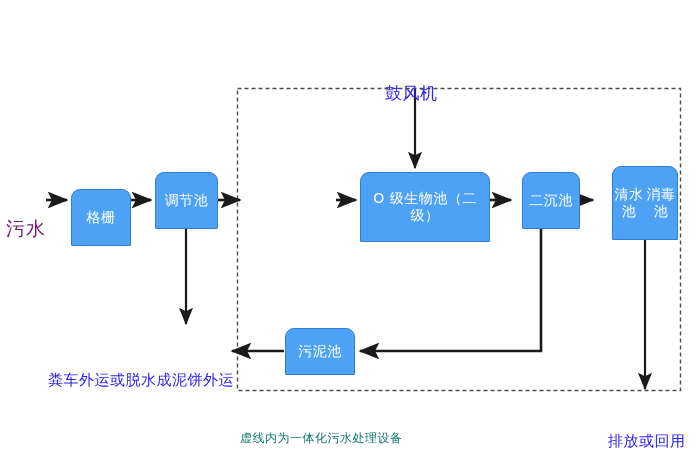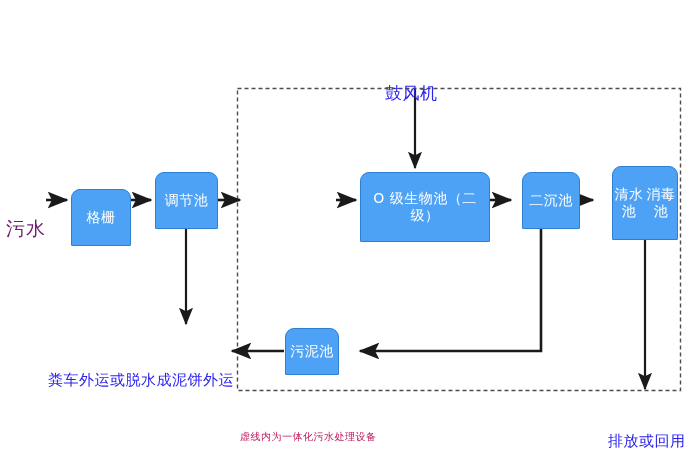--- a/index.html
+++ b/index.html
@@ -57,22 +57,22 @@
     color: #701a75;
     font-size: 19px;
     letter-spacing: 1px;
   }
   .label.blue {
     color: #2b22f0;
     font-size: 15px;
     letter-spacing: 0.5px;
   }
   .label.caption {
-    color: #be185d;
-    font-size: 10px;
+    color: #0f766e;
+    font-size: 12px;
     letter-spacing: 0.5px;
   }
 </style>
 </head>
 <body>
 
 <div id="canvas">
 
   <svg class="svg-layer" viewBox="0 0 700 450" xmlns="http://www.w3.org/2000/svg">
     <defs>
@@ -121,21 +121,21 @@
 
   <div class="node" style="left:514px; top:172px; width:58px; height:57px;margin-left:8px;">
     <span class="node-stack">二沉池</span>
   </div>
 
   <div class="node" style="left:612px; top:166px; width:66px; height:74px; ">
     <span class="line1">清水池</span>
     <span class="line2">消毒池</span>
   </div>
 
-  <div class="node" style="left:285px; top:328px; width:54px; height:47px;">
+  <div class="node" style="left:285px; top:328px; width:70px; height:47px;">
     <span class="node-stack">污泥池</span>
   </div>
 
   <div class="label black" style="left:6px; top:186px;">污水</div>
 
   <div class="label blue" style="left:385px; top:52px; font-size:17px;">鼓风机</div>
 
   <div class="label blue" style="left:608px; top:402px;">排放或回用</div>
 
   <div class="label blue" style="left:48px; top:341px;">粪车外运或脱水成泥饼外运</div>

